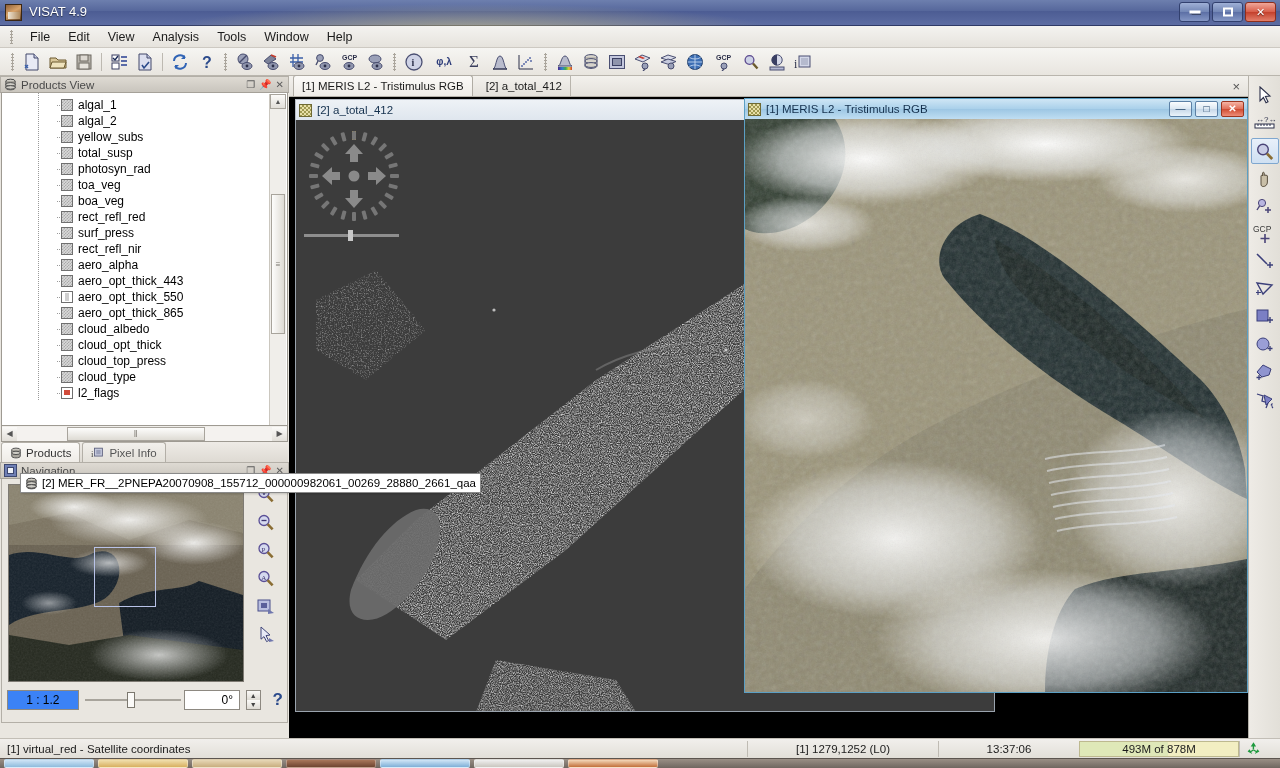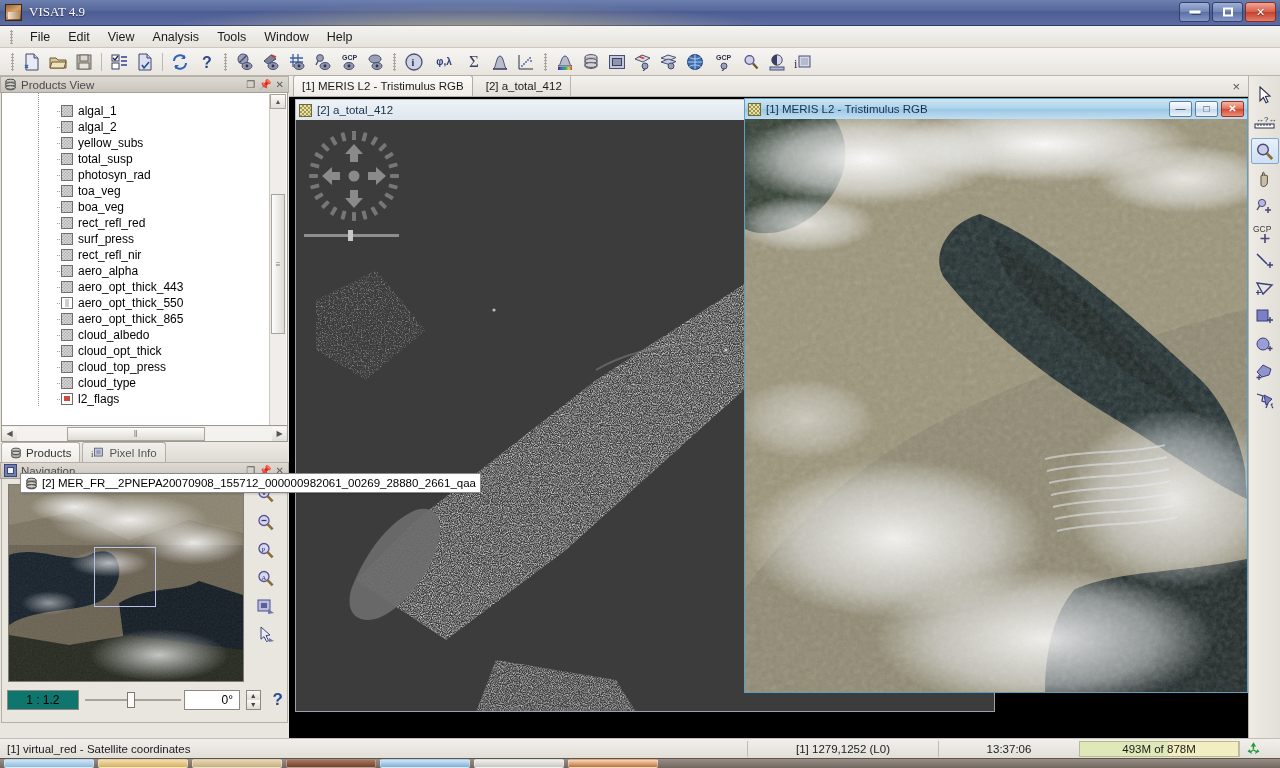--- a/index.html
+++ b/index.html
@@ -29,21 +29,20 @@
     background:linear-gradient(150deg,#8f6038,#d9a36a 45%,#5a3c23);
     border:1px solid #3a2613;box-sizing:border-box;
   }
   .title-icon:after{
     content:"";position:absolute;left:2px;top:7px;width:12px;height:7px;
     background:linear-gradient(90deg,#efe5d5,#b08a5d);
   }
   .title-text{
     position:absolute;left:29px;top:4px;color:#fff;font-size:13px;
     text-shadow:0 1px 1px rgba(0,0,0,.55);
-    font-family:Liberation Serif, serif;
   }
   .winbtns{position:absolute;right:4px;top:2px;display:flex;gap:2px;}
   .winbtn{
     width:31px;height:20px;border:1px solid #32406e;border-radius:3px;
     background:linear-gradient(180deg,#9fb0d6,#7387b6 48%,#5d70a6 52%,#8496c4);
     position:relative;cursor:pointer;box-sizing:border-box;
   }
   .winbtn.close{background:linear-gradient(180deg,#f0a79a,#d9604c 48%,#c4412d 52%,#e27f6b);border-color:#8d2e1c;}
   .winbtn .g{position:absolute;left:50%;top:50%;transform:translate(-50%,-50%);color:#fff;font-size:11px;
     text-shadow:0 1px 1px rgba(0,0,0,.5);line-height:1;}
@@ -86,21 +85,21 @@
   .panel-head .ttl{font-size:11.5px;color:#4a4a4a;margin-left:4px;}
   .panel-head .btns{position:absolute;right:4px;top:2px;display:flex;gap:4px;color:#5d5d5d;font-size:10px;}
   .panel-head .btns span{cursor:pointer;line-height:12px;}
 
   .products-panel{position:absolute;left:0;top:0;width:289px;height:382px;}
   .tree-wrap{
     position:absolute;left:1px;top:17px;width:287px;height:333px;
     background:#fff;border:1px solid #9e9a92;border-top:none;box-sizing:border-box;
     overflow:hidden;
   }
-  .tree{position:relative;font-size:12px;color:#000;padding-top:10px;}
+  .tree{position:relative;font-size:12px;color:#000;padding-top:4px;}
   .trow{height:16px;display:flex;align-items:center;position:relative;white-space:nowrap;}
   .guide{position:absolute;left:36px;top:0;bottom:0;width:1px;
     background-image:linear-gradient(#9a9a9a 1px,transparent 1px);background-size:1px 2px;}
   .elbow{position:absolute;left:55px;width:12px;height:1px;
     background-image:linear-gradient(90deg,#9a9a9a 1px,transparent 1px);background-size:2px 1px;top:8px;}
   .nodeicon{
     position:absolute;left:59px;top:2px;width:12px;height:12px;border:1px solid #6f6f6f;box-sizing:border-box;
     background:#d8d8d8;
     background-image:
       linear-gradient(45deg,#aaa 25%,transparent 25%,transparent 75%,#aaa 75%),
@@ -150,21 +149,21 @@
   }
   .nav-img{
     position:absolute;left:6px;top:5px;width:236px;height:198px;
     border:1px solid #7e7a73;box-sizing:border-box;overflow:hidden;background:#101418;
   }
   .nav-rect{position:absolute;left:85px;top:62px;width:62px;height:60px;border:1px solid #b9c3e8;box-sizing:border-box;}
   .nav-btns{position:absolute;left:248px;top:3px;width:34px;display:flex;flex-direction:column;gap:2px;}
   .navbtn{width:32px;height:26px;display:flex;align-items:center;justify-content:center;cursor:default;}
   .nav-bottom{position:absolute;left:5px;top:206px;width:276px;height:30px;display:flex;align-items:center;gap:6px;}
   .zoomfield{
-    width:74px;height:20px;background:#0f766e;border:1px solid #8d8981;box-sizing:border-box;
+    width:74px;height:20px;background:#3b82f6;border:1px solid #8d8981;box-sizing:border-box;
     display:flex;align-items:center;justify-content:center;font-size:12px;color:#000;
   }
   .slider{width:96px;height:20px;position:relative;}
   .slider .trk{position:absolute;left:0;top:9px;width:96px;height:2px;background:#a8a49c;}
   .slider .thm{position:absolute;left:42px;top:2px;width:8px;height:16px;background:#fbfaf8;border:1px solid #7c786f;box-sizing:border-box;}
   .rotfield{
     width:58px;height:20px;background:#fff;border:1px solid #8d8981;box-sizing:border-box;
     display:flex;align-items:center;justify-content:flex-end;padding-right:6px;font-size:12px;color:#000;
   }
   .spin{width:15px;height:20px;display:flex;flex-direction:column;border:1px solid #8d8981;box-sizing:border-box;background:#eceae5;}

